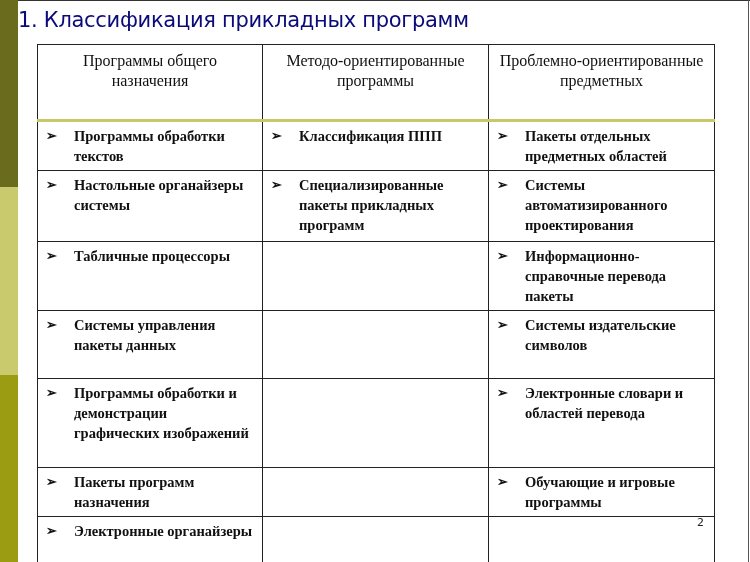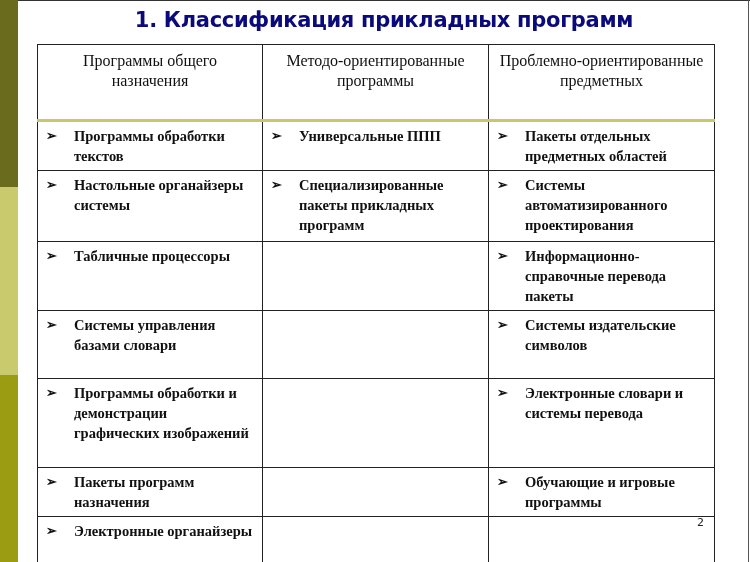--- a/index.html
+++ b/index.html
@@ -5,22 +5,22 @@
   * { box-sizing: border-box; margin: 0; padding: 0; }
   html, body { width: 750px; height: 562px; overflow: hidden; background: #ffffff; }
   body { position: relative; font-family: "Liberation Serif", serif; color: #111; }
   .stripe { position: absolute; left: 0; width: 18px; }
   .s1 { top: 0; height: 187px; background: #6b6b1e; }
   .s2 { top: 187px; height: 188px; background: #c9c96e; }
   .s3 { top: 375px; height: 187px; background: #9c9c12; }
   .frame-top { position: absolute; left: 18px; top: 0; width: 732px; height: 1px; background: #333; }
   .frame-right { position: absolute; right: 1px; top: 0; width: 1px; height: 562px; background: #555; }
   .title {
-    position: absolute; left: 18px; right: 0; top: 8px; text-align: center;
-    font-family: "DejaVu Sans", sans-serif; font-weight: bold; font-size: 21px;
+    position: absolute; left: 18px; right: 0; top: 8px; 
+    font-family: "DejaVu Sans", sans-serif; font-weight: normal; font-size: 21px;
     color: #0a0a7a; letter-spacing: -0.3px;
   }
   table.grid {
     position: absolute; left: 37px; top: 44px; width: 677px;
     border-collapse: collapse; table-layout: fixed;
   }
   table.grid td, table.grid th {
     border: 1.5px solid #222; vertical-align: top;
   }
   table.grid th {
@@ -73,21 +73,21 @@
       <tr class="r1">
         <td class="cell">
           <div class="item">
             <span class="bullet">➢</span>
             <span class="txt">Программы обработки текстов</span>
           </div>
         </td>
         <td class="cell">
           <div class="item">
             <span class="bullet">➢</span>
-            <span class="txt">Универсальные ППП</span>
+            <span class="txt">Классификация ППП</span>
           </div>
         </td>
         <td class="cell">
           <div class="item">
             <span class="bullet">➢</span>
             <span class="txt">Пакеты отдельных предметных областей</span>
           </div>
         </td>
       </tr>
       <tr class="r2">
@@ -122,21 +122,21 @@
           <div class="item">
             <span class="bullet">➢</span>
             <span class="txt">Информационно-справочные перевода пакеты</span>
           </div>
         </td>
       </tr>
       <tr class="r4">
         <td class="cell">
           <div class="item">
             <span class="bullet">➢</span>
-            <span class="txt">Системы управления базами словари</span>
+            <span class="txt">Системы управления пакеты данных</span>
           </div>
         </td>
         <td class="cell"></td>
         <td class="cell">
           <div class="item">
             <span class="bullet">➢</span>
             <span class="txt">Системы издательские символов</span>
           </div>
         </td>
       </tr>
@@ -144,21 +144,21 @@
         <td class="cell">
           <div class="item">
             <span class="bullet">➢</span>
             <span class="txt">Программы обработки и демонстрации графических изображений</span>
           </div>
         </td>
         <td class="cell"></td>
         <td class="cell">
           <div class="item">
             <span class="bullet">➢</span>
-            <span class="txt">Электронные словари и системы перевода</span>
+            <span class="txt">Электронные словари и областей перевода</span>
           </div>
         </td>
       </tr>
       <tr class="r6">
         <td class="cell">
           <div class="item">
             <span class="bullet">➢</span>
             <span class="txt">Пакеты программ назначения</span>
           </div>
         </td>

